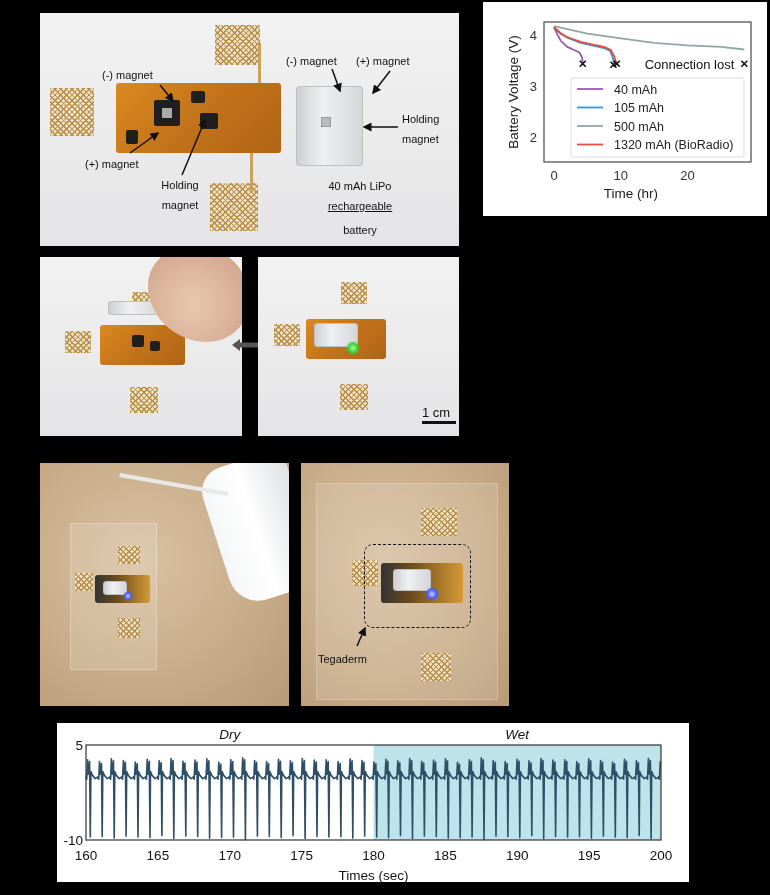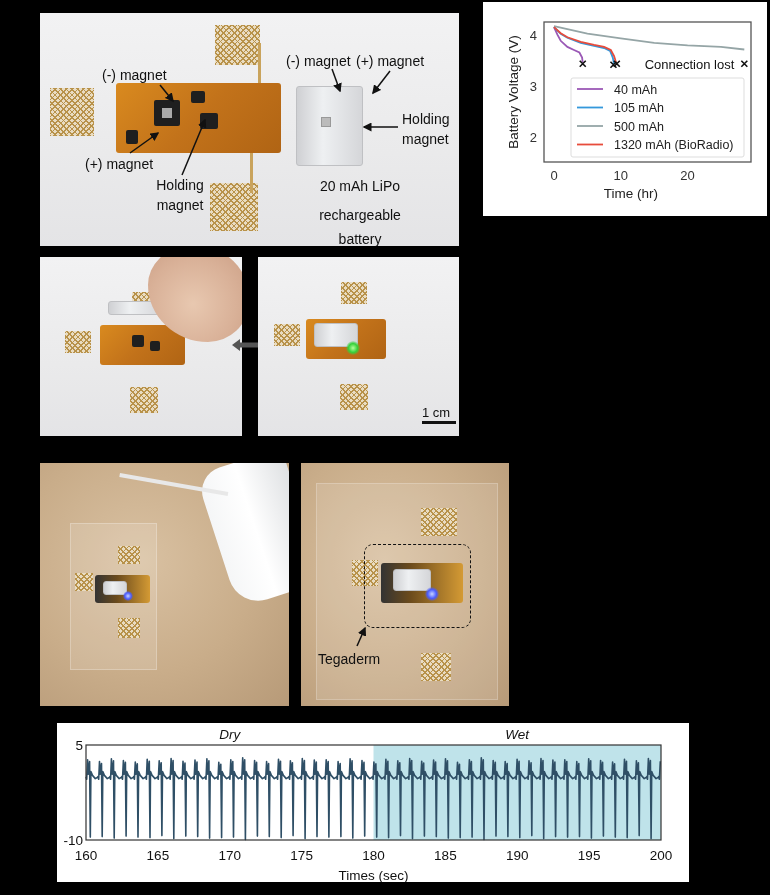--- a/index.html
+++ b/index.html
@@ -1,20 +1,20 @@
 <!DOCTYPE html>
 <html><head>
 <meta charset="utf-8">
 <style>
   html,body{margin:0;padding:0;}
   body{width:770px;height:895px;background:#000;position:relative;overflow:hidden;font-family:"Liberation Sans",sans-serif;}
   .panel{position:absolute;overflow:hidden;}
   .photo-white{background:linear-gradient(180deg,#f2f2f3 0%,#eaeaeb 60%,#e4e4e6 100%);}
   .photo-skin{background:radial-gradient(ellipse at 40% 40%,#d9c1a2 0%,#c9ad8a 55%,#b79a78 100%);}
-  .lbl{position:absolute;font-size:14px;color:#111;line-height:16px;white-space:nowrap;}
+  .lbl{position:absolute;font-size:11px;color:#111;line-height:16px;white-space:nowrap;}
   .lbl.c{text-align:center;}
   .mesh{position:absolute;background-color:#e9dcc2;
     background-image:
       repeating-linear-gradient(45deg,#b8924a 0 1.2px,transparent 1.2px 4px),
       repeating-linear-gradient(-45deg,#b8924a 0 1.2px,transparent 1.2px 4px);}
   .trace{position:absolute;background:#c9a35c;}
   .pcb{position:absolute;background:linear-gradient(135deg,#d98a1f 0%,#c2721a 50%,#b06414 100%);border-radius:3px;}
   .chip{position:absolute;background:#1f1f1f;border-radius:2px;}
   .battery{position:absolute;background:linear-gradient(90deg,#cfd0d3,#eef0f2 40%,#d5d6d9);border:1px solid #bfc0c3;border-radius:3px;}
   svg text{font-family:"Liberation Sans",sans-serif;}
@@ -49,22 +49,22 @@
     <div>Holding</div>
     <div style="margin-top:4px;">magnet</div>
   </div>
   <div class="lbl" style="left:246px;top:40px;">(-) magnet</div>
   <div class="lbl" style="left:316px;top:40px;">(+) magnet</div>
   <div class="lbl" style="left:362px;top:98px;">
     <div>Holding</div>
     <div style="margin-top:4px;">magnet</div>
   </div>
   <div class="lbl c" style="left:265px;top:165px;width:110px;">
-    <div>20 mAh LiPo</div>
-    <div style="margin-top:13px;">rechargeable</div>
+    <div>40 mAh LiPo</div>
+    <div style="margin-top:4px;text-decoration:underline;">rechargeable</div>
     <div style="margin-top:8px;">battery</div>
   </div>
 
   <svg width="419" height="233" style="position:absolute;left:0;top:0;">
     <defs>
         <marker id="ah" markerWidth="6" markerHeight="6" refX="5" refY="3" orient="auto">
           <path d="M0,0 L6,3 L0,6 z" fill="#111"></path>
         </marker>
       </defs>
     <line x1="120" y1="72" x2="133" y2="88" stroke="#111" stroke-width="1.5" marker-end="url(#ah)"></line>

